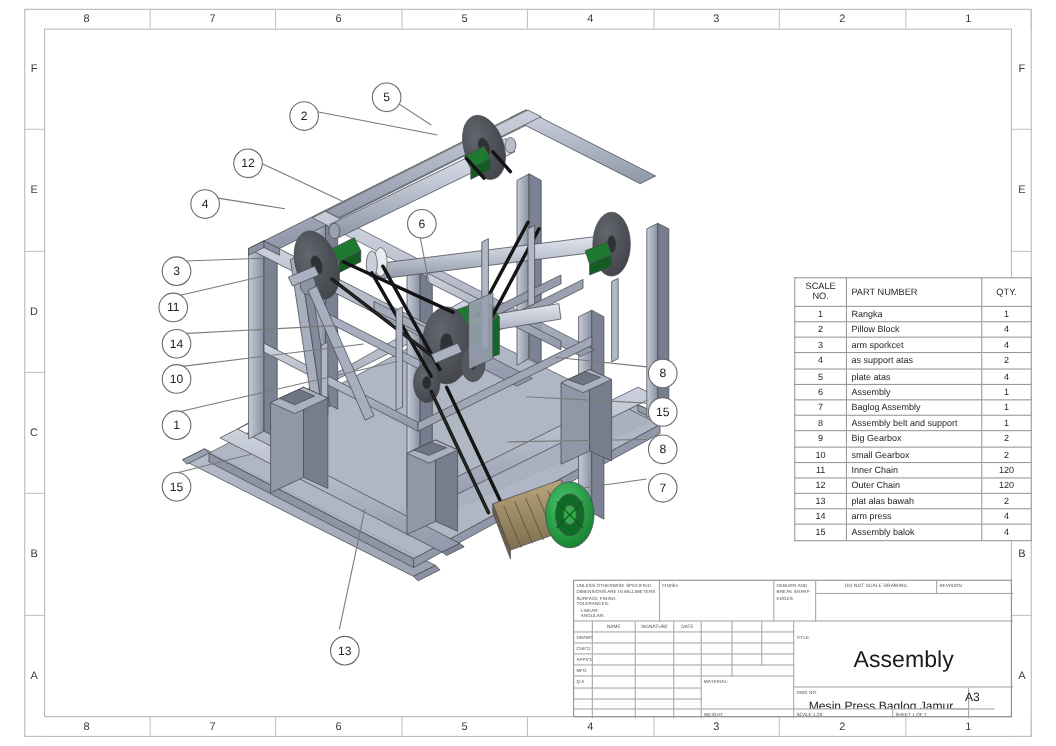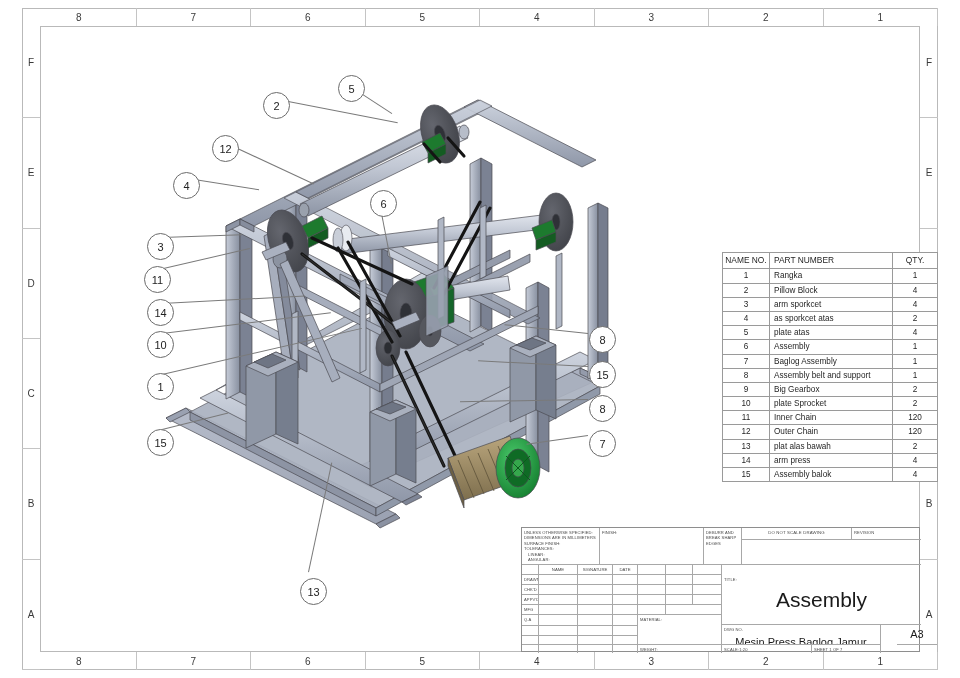--- a/index.html
+++ b/index.html
@@ -357,21 +357,21 @@
       <div class="balloon" style="left: 589px; top: 361px;">15</div>
       <div class="leader" style="left: 588px; top: 400px; width: 128px; transform: rotate(179deg);"></div>
       <div class="balloon" style="left: 589px; top: 395px;">8</div>
       <div class="leader" style="left: 588px; top: 436px; width: 62px; transform: rotate(172deg);"></div>
       <div class="balloon" style="left: 589px; top: 430px;">7</div>
     </div>
 
   <table class="bom">
     <thead>
       <tr>
-        <th class="c-item">NAME NO.</th>
+        <th class="c-item">SCALE NO.</th>
         <th class="c-part">PART NUMBER</th>
         <th class="c-qty">QTY.</th>
       </tr>
     </thead>
     <tbody id="bom-body">
         <tr>
           <td class="c-item">1</td>
           <td class="c-part">Rangka</td>
           <td class="c-qty">1</td>
         </tr>
@@ -380,21 +380,21 @@
           <td class="c-part">Pillow Block</td>
           <td class="c-qty">4</td>
         </tr>
         <tr>
           <td class="c-item">3</td>
           <td class="c-part">arm sporkcet</td>
           <td class="c-qty">4</td>
         </tr>
         <tr>
           <td class="c-item">4</td>
-          <td class="c-part">as sporkcet atas</td>
+          <td class="c-part">as support atas</td>
           <td class="c-qty">2</td>
         </tr>
         <tr>
           <td class="c-item">5</td>
           <td class="c-part">plate atas</td>
           <td class="c-qty">4</td>
         </tr>
         <tr>
           <td class="c-item">6</td>
           <td class="c-part">Assembly</td>
@@ -410,21 +410,21 @@
           <td class="c-part">Assembly belt and support</td>
           <td class="c-qty">1</td>
         </tr>
         <tr>
           <td class="c-item">9</td>
           <td class="c-part">Big Gearbox</td>
           <td class="c-qty">2</td>
         </tr>
         <tr>
           <td class="c-item">10</td>
-          <td class="c-part">plate Sprocket</td>
+          <td class="c-part">small Gearbox</td>
           <td class="c-qty">2</td>
         </tr>
         <tr>
           <td class="c-item">11</td>
           <td class="c-part">Inner Chain</td>
           <td class="c-qty">120</td>
         </tr>
         <tr>
           <td class="c-item">12</td>
           <td class="c-part">Outer Chain</td>
@@ -561,21 +561,21 @@
 
     <div class="cell nb-r" style="left:200px;top:47px;width:199px;height:50px;">
       <div class="lbl">TITLE:</div>
       <div class="title-main" style="margin-top:4px;">Assembly</div>
     </div>
 
     <div class="cell" style="left:200px;top:97px;width:159px;height:20px;">
       <div class="lbl">DWG NO.</div>
       <div class="dwgno-val">Mesin Press Baglog Jamur</div>
     </div>
-    <div class="cell nb-r" style="left:375px;top:97px;width:40px;height:20px;display:flex;align-items:center;justify-content:center;">
+    <div class="cell nb-r" style="left:342px;top:97px;width:40px;height:20px;display:flex;align-items:center;justify-content:center;">
       <div class="a3">A3</div>
     </div>
 
     <div class="cell nb-b" style="left:200px;top:117px;width:90px;height:8px;">
       <div class="lbl">SCALE:1:20</div>
     </div>
     <div class="cell nb-b" style="left:290px;top:117px;width:69px;height:8px;">
       <div class="lbl">SHEET 1 OF 7</div>
     </div>
     <div class="cell nb-b nb-r" style="left:359px;top:117px;width:40px;height:8px;"></div>

